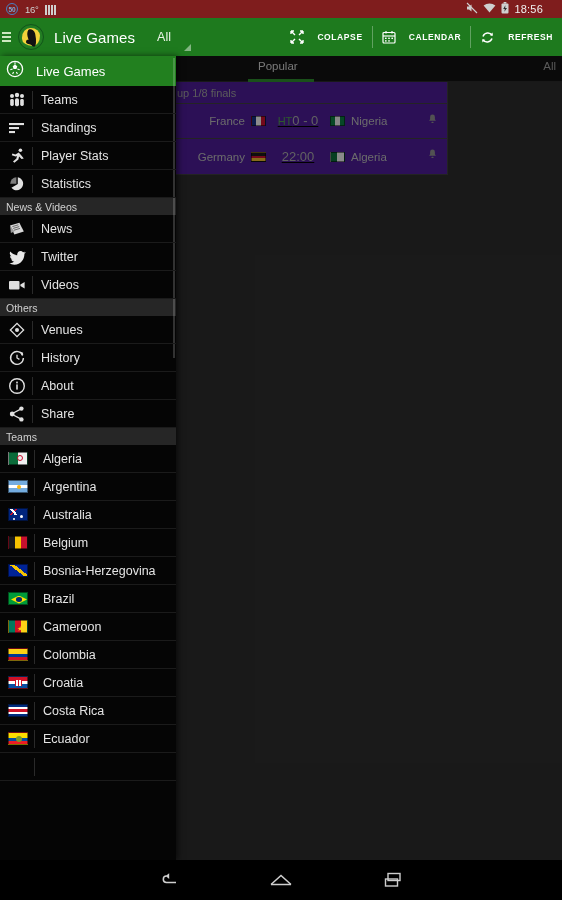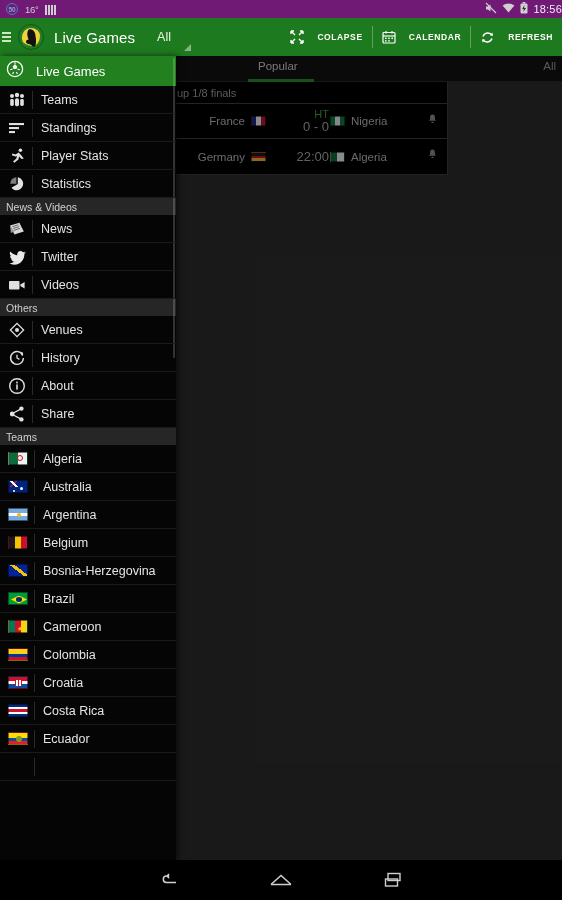--- a/index.html
+++ b/index.html
@@ -6,25 +6,25 @@
   html,body{ background:#000; }
   body{
     width:562px; height:900px; position:relative; overflow:hidden;
     font-family:"Liberation Sans", sans-serif;
     -webkit-font-smoothing:antialiased;
   }
 
   
   #status-bar{
     position:absolute; left:0; top:0; width:562px; height:18px;
-    background:#701a75; color:#d8d8d8; font-size:10px;
+    background:#7f1d1d; color:#d8d8d8; font-size:10px;
     display:flex; align-items:center;
   }
   #status-bar .left{ display:flex; align-items:center; gap:7px; padding-left:6px; }
-  #status-bar .right{ margin-left:auto; display:flex; align-items:center; gap:5px; padding-right:0; }
+  #status-bar .right{ margin-left:auto; display:flex; align-items:center; gap:5px; padding-right:19px; }
   .badge50{
     width:12px;height:12px;border-radius:50%;
     border:1.4px solid #4a7fc0; color:#7aa8d8;
     font-size:6.5px; font-weight:bold;
     display:flex;align-items:center;justify-content:center;
   }
   .temp{ color:#cfcfcf; font-size:9.5px; letter-spacing:-.3px;}
   .bars-ic{ display:flex; align-items:flex-end; gap:1px; height:11px; }
   .bars-ic i{ display:block; width:2px; background:#cfcfcf; }
   .bars-ic i:nth-child(1){height:10px} .bars-ic i:nth-child(2){height:10px}
@@ -87,21 +87,21 @@
     position:absolute; right:6px; top:4px; color:#9a9a9a; font-size:11.5px;
   }
 
   
   #content{
     position:absolute; left:0; top:82px; width:562px; height:778px;
     background:#2c2c2c;
   }
   #match-card{
     position:absolute; left:0; top:0; width:448px;
-    background:#000000; border:1px solid #3d3d3d; border-top:none;
+    background:#4c1d95; border:1px solid #3d3d3d; border-top:none;
   }
   #card-header{
     height:22px; display:flex; align-items:center;
     color:#9d9d9d; font-size:11px; padding-left:176px;
     border-bottom:1px solid #3f3f3f;
   }
   .match-row{
     height:35px; position:relative; border-bottom:1px solid #3f3f3f;
     display:flex; align-items:center;
   }
@@ -113,21 +113,21 @@
   .team-home{
     flex:1; text-align:right; color:#b9b9b9; font-size:11.5px;
     white-space:nowrap; padding-right:5px;
   }
   .team-away{
     flex:1; text-align:left; color:#b9b9b9; font-size:11.5px;
     white-space:nowrap; padding-left:5px;
   }
   .mid{
     width:62px; text-align:center; flex:0 0 auto;
-    display:flex; flex-direction:column; align-items:flex-end; justify-content:center;
+    display:flex; align-items:center; justify-content:center;text-decoration:underline;
   }
   .mid .ht{ color:#4f9a4f; font-size:11px; line-height:11px; }
   .mid .score{ color:#a8a8a8; font-size:13px; line-height:14px; }
   .mid .time{ color:#a8a8a8; font-size:13px; line-height:14px; }
   .bell{
     position:absolute; right:10px; top:6px; width:9px; height:10px;
   }
   .flag{
     width:15px; height:10px; flex:0 0 auto; display:inline-block;
     vertical-align:middle; position:relative; overflow:hidden;
@@ -492,37 +492,37 @@
     <span class="ic">
         <span class="flag" style="background:linear-gradient(to right,#0b6b3a 0 50%,#f0f0f0 50% 100%)">
           <span style="position:absolute;left:45%;top:22%;width:6px;height:6px;border-radius:50%;border:1.2px solid #c8102e"></span>
         </span>
       </span>
       <span class="divider"></span>
     <span class="lbl">Algeria</span>
   </div>
   <div class="d-item team">
     <span class="ic">
+        <span class="flag" style="background:linear-gradient(to bottom,#74acdf 0 33%,#fff 33% 66%,#74acdf 66% 100%)">
+          <span style="position:absolute;left:42%;top:38%;width:4px;height:4px;border-radius:50%;background:#f6b40e"></span>
+        </span>
+      </span>
+      <span class="divider"></span>
+    <span class="lbl">Argentina</span>
+  </div>
+  <div class="d-item team">
+    <span class="ic">
         <span class="flag" style="background:#00247d">
           <span style="position:absolute;left:0;top:0;width:9px;height:6px;background:linear-gradient(45deg,transparent 40%,#fff 40% 60%,transparent 60%),linear-gradient(-45deg,transparent 40%,#cf142b 42% 58%,transparent 60%),#00247d"></span>
           <span style="position:absolute;left:11px;top:6px;width:3px;height:3px;background:#fff;border-radius:50%"></span>
           <span style="position:absolute;left:4px;top:8.5px;width:2px;height:2px;background:#fff;border-radius:50%"></span>
         </span>
       </span>
       <span class="divider"></span>
     <span class="lbl">Australia</span>
-  </div>
-  <div class="d-item team">
-    <span class="ic">
-        <span class="flag" style="background:linear-gradient(to bottom,#74acdf 0 33%,#fff 33% 66%,#74acdf 66% 100%)">
-          <span style="position:absolute;left:42%;top:38%;width:4px;height:4px;border-radius:50%;background:#f6b40e"></span>
-        </span>
-      </span>
-      <span class="divider"></span>
-    <span class="lbl">Argentina</span>
   </div>
   <div class="d-item team">
     <span class="ic">
         <span class="flag" style="background:linear-gradient(to right,#1a1a1a 0 33%,#f6c300 33% 66%,#c8102e 66% 100%)"></span>
       </span>
       <span class="divider"></span>
     <span class="lbl">Belgium</span>
   </div>
   <div class="d-item team">
     <span class="ic">

